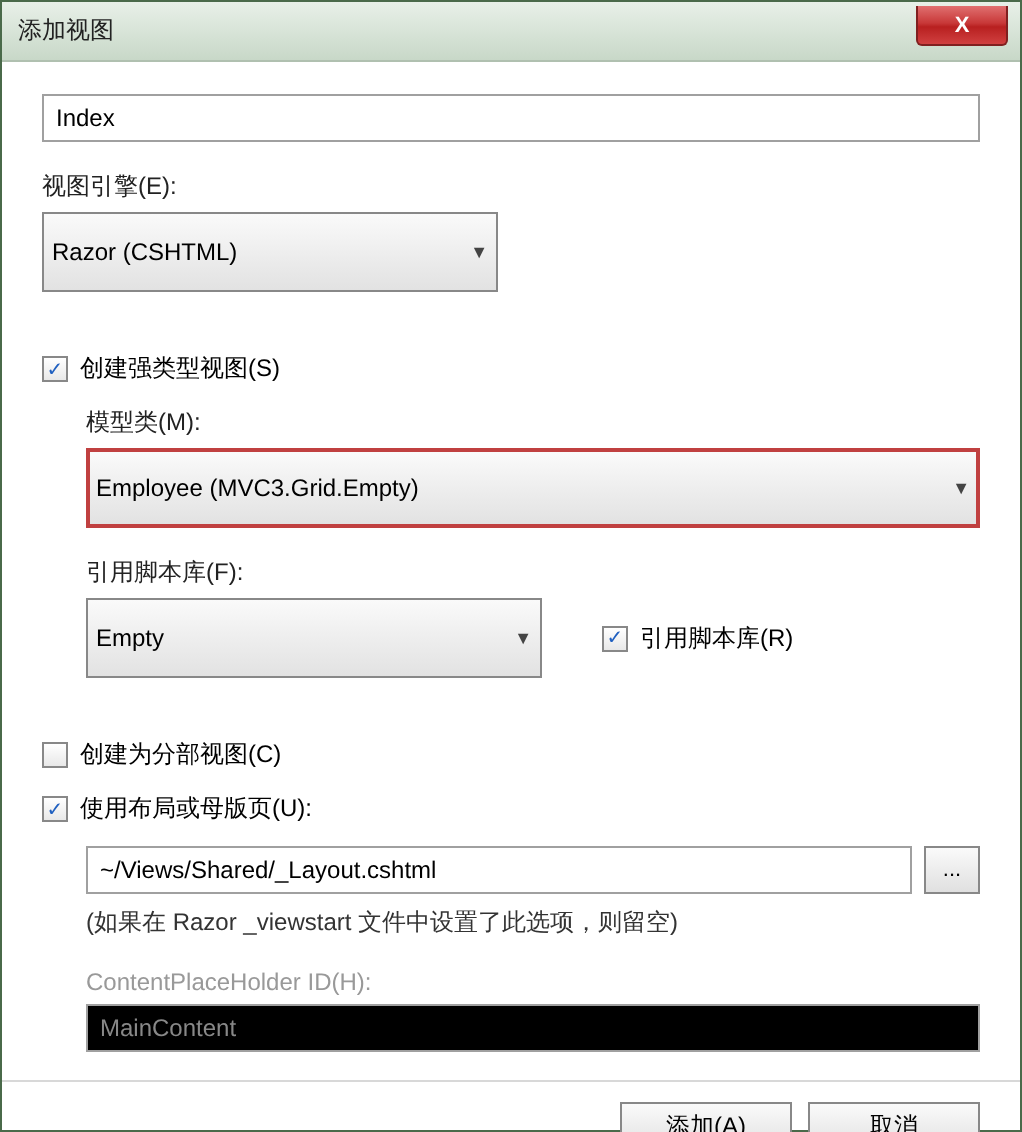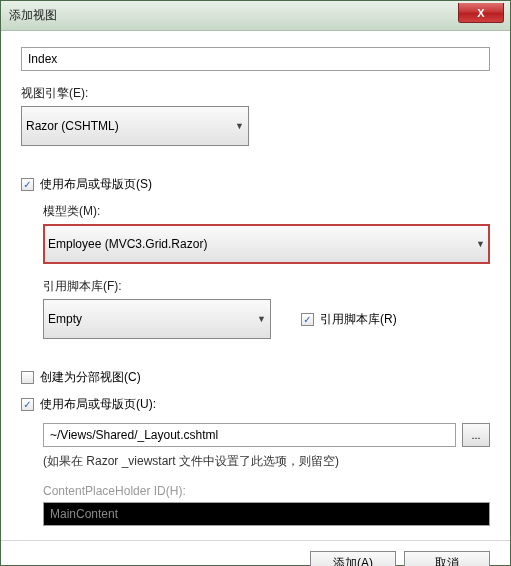--- a/index.html
+++ b/index.html
@@ -57,28 +57,28 @@
         <span class="select-arrow">▼</span>
       </div>
     </div>
 
     <div class="spacer-md"></div>
 
     <div class="checkbox-row">
       <div class="checkbox">
           <span>✓</span>
         </div>
-      <span>使用布局或母版页(S)</span>
+      <span>创建强类型视图(S)</span>
     </div>
 
     <div class="indent">
       <div class="field">
         <span class="label">模型类(M):</span>
         <div class="select full highlighted">
-          <span>Employee (MVC3.Grid.Razor)</span>
+          <span>Employee (MVC3.Grid.Empty)</span>
           <span class="select-arrow">▼</span>
         </div>
       </div>
 
       <div class="spacer-sm"></div>
 
       <div class="field">
         <span class="label">引用脚本库(F):</span>
         <div class="row-flex">
           <div class="select">

